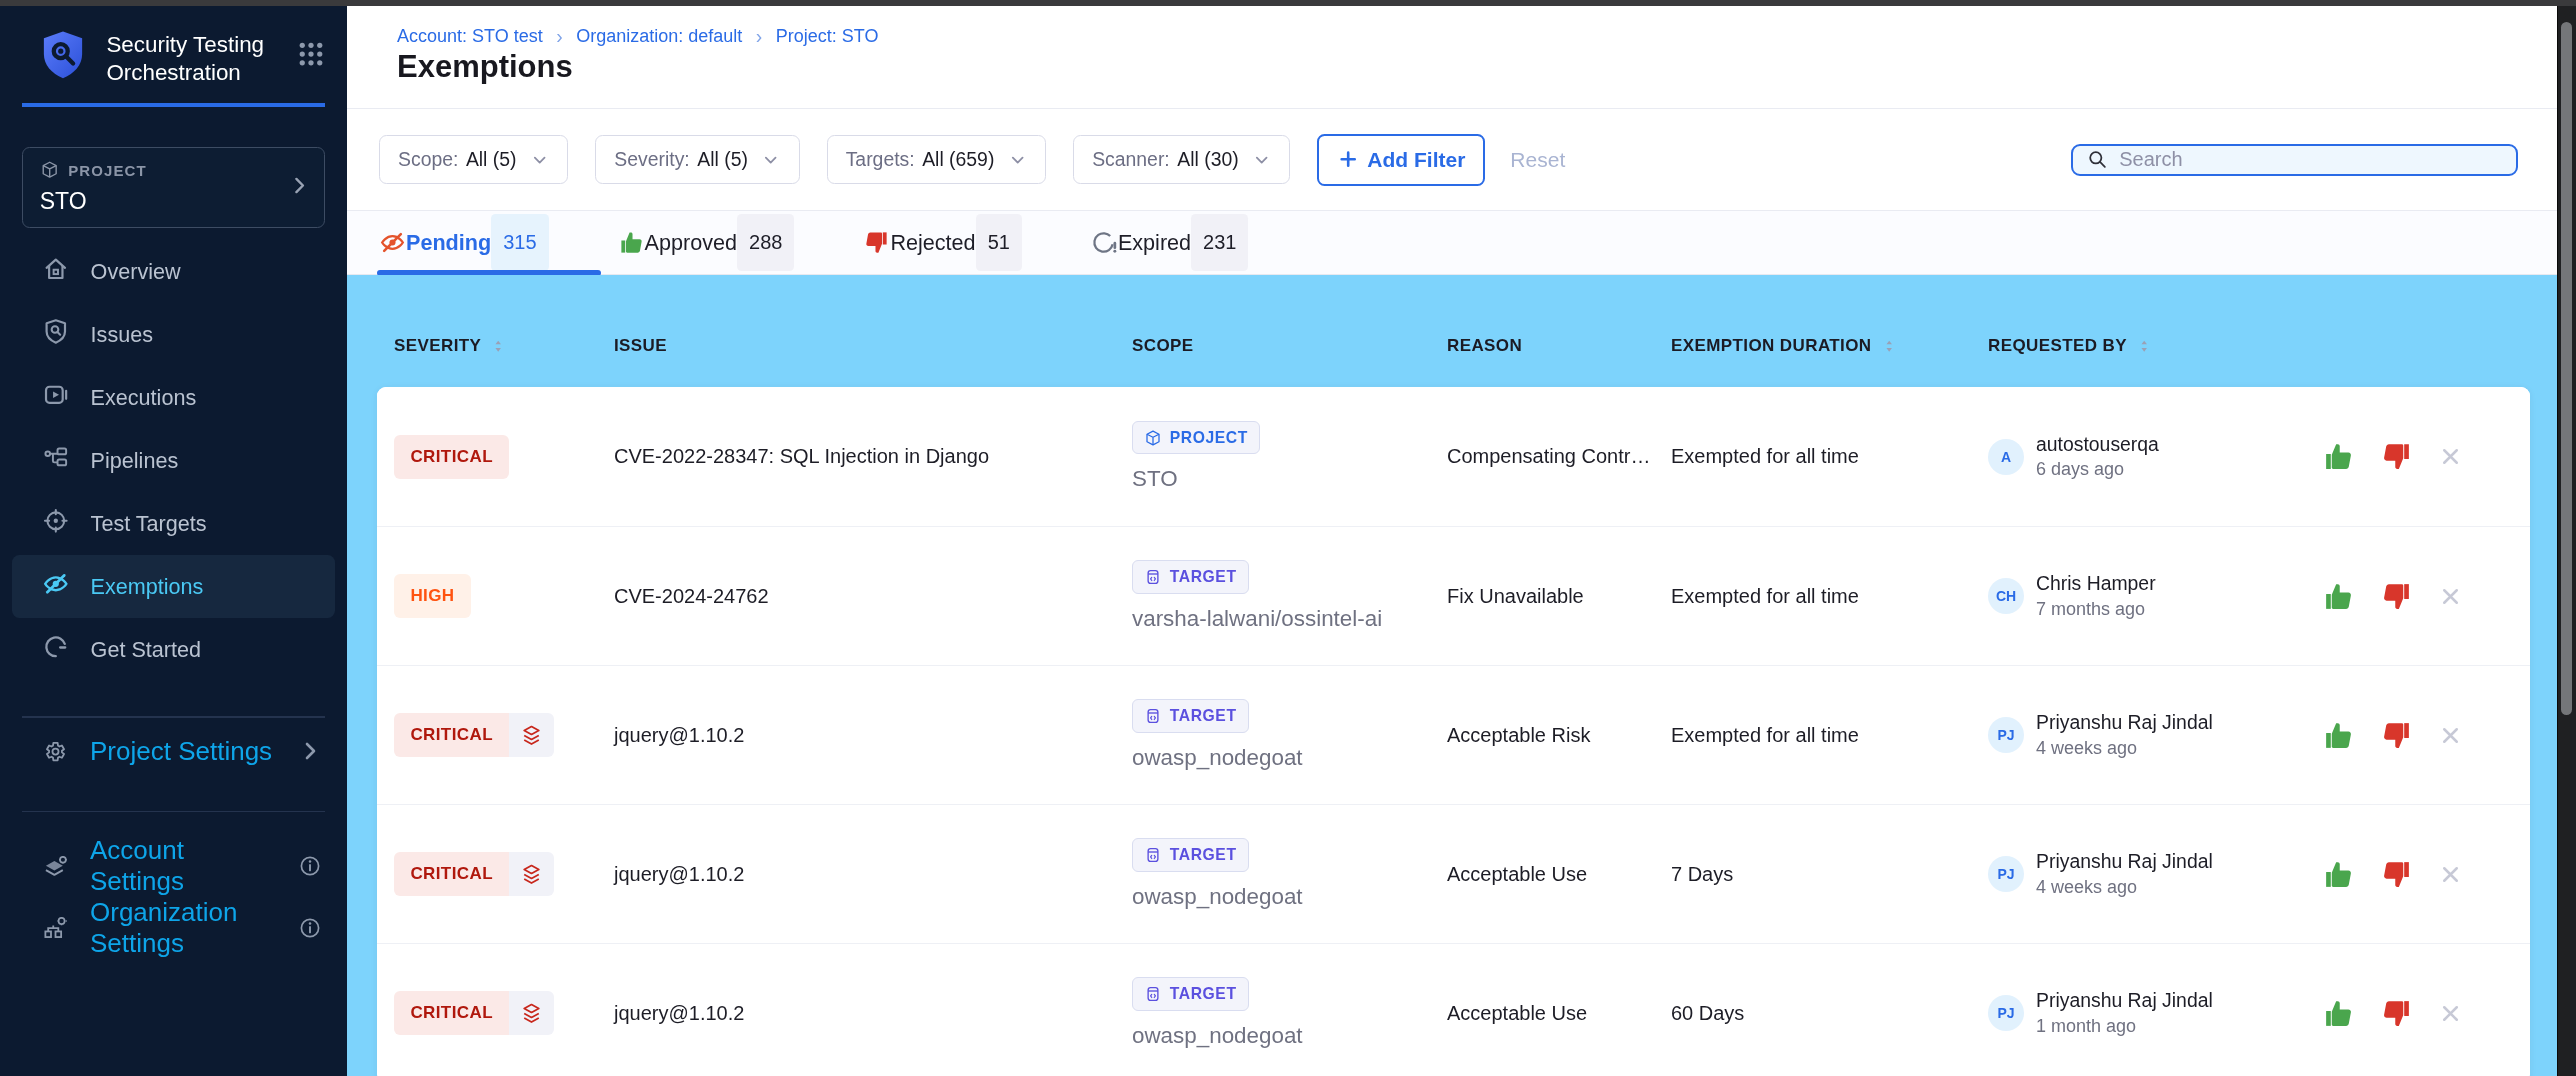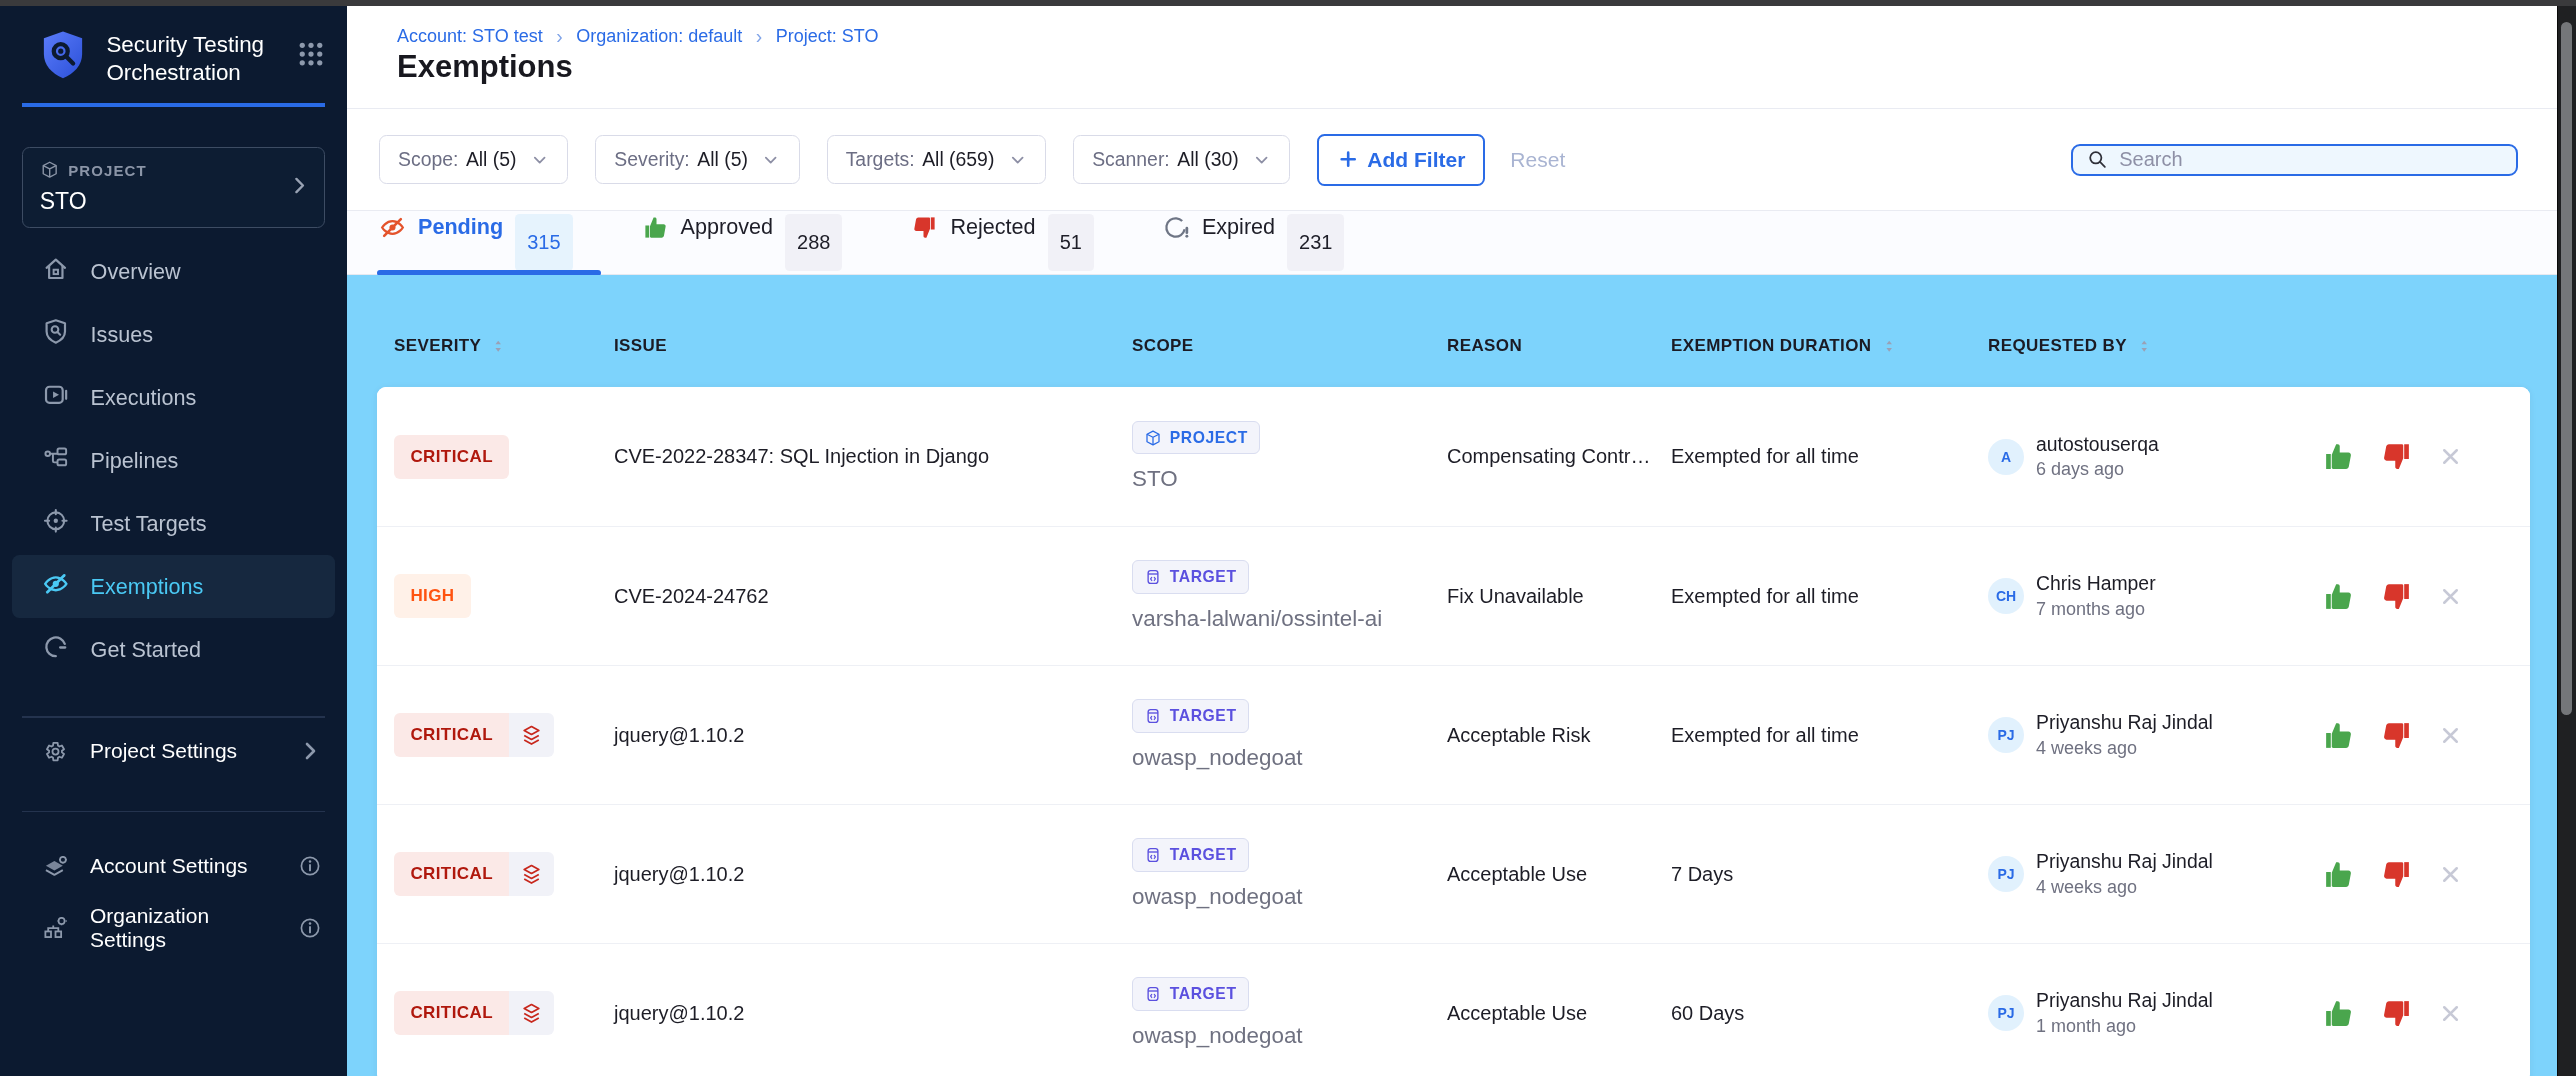--- a/index.html
+++ b/index.html
@@ -25,21 +25,21 @@
   .proj-name{color:#fff;font-size:23px;margin-top:6px}
   .proj-chev{position:absolute;right:13.4px;top:50%;transform:translateY(-50%);color:#98a2b3}
   .proj-chev svg{width:22.4px;height:22.4px}
   .nav{margin-top:12px}
   .nav-item{height:63px;display:flex;align-items:center;gap:21px;padding:0 15px 0 42px;font-size:21.6px;color:#bac3d1;cursor:pointer}
   .nav-item svg{width:27.6px;height:27.6px;color:#8d99ac;flex:none}
   .nav-item.is-true{background:#16283f;border-radius:7.5px;margin:0 12px;padding-left:30px;color:#4ac9f4;font-weight:400}
   .nav-item.is-true svg{color:#4ac9f4}
   .side-foot{position:absolute;left:0;right:0;top:710px}
   .sdiv{height:1.5px;background:#24334e;margin:0 22.4px}
-  .foot-item{height:63px;display:flex;align-items:center;gap:21px;padding:4px 25px 0 42px;font-size:21px;color:#ffffff;cursor:pointer}
+  .foot-item{height:63px;display:flex;align-items:center;gap:21px;padding:4px 25px 0 42px;font-size:26px;color:#0ea5e9;cursor:pointer}
   .foot-item svg.lead{width:27px;height:27px;color:#8d99ac;flex:none}
   .foot-trail{margin-left:auto;color:#8d99ac;display:flex}
   .foot-trail svg{width:24px;height:24px}
   .gap40{height:30px}.gap30{height:22.4px}
 
   
   .main{position:absolute;left:347px;top:6px;width:2210px;height:1070px;background:#fff}
   .page-head{height:103px;border-bottom:1.5px solid #e9ebf2;padding-left:50px;position:relative}
   .breadcrumb{position:absolute;top:19.4px;display:flex;align-items:center;gap:12px;font-size:18px}
   .bc-link{color:#2a6be6;cursor:pointer}
@@ -53,21 +53,21 @@
   .chip svg{width:19.4px;height:19.4px;color:#8d8fa5;margin-left:13.4px}
   .btn-addfilter{height:52px;border:2.2px solid #2a6be6;border-radius:7.5px;background:#fff;color:#2a6be6;display:flex;align-items:center;gap:7.5px;padding:0 18px;font-size:21px;font-weight:700;margin-right:25px;cursor:pointer;white-space:nowrap}
   .btn-addfilter svg{width:22.4px;height:22.4px}
   .link-reset{font-size:21px;color:#a9b4d2;cursor:pointer}
   .searchbox{margin-left:auto;width:447px;height:32px;background:#eef7fe;border:2.2px solid #2a6be6;border-radius:9px;display:flex;align-items:center;padding:0 13.4px;gap:10.4px}
   .searchbox svg{width:22.4px;height:22.4px;color:#2f3038;flex:none}
   .searchbox input{border:none;background:transparent;outline:none;font-size:20px;color:#1d1d26;width:100%;font-family:inherit}
   .searchbox input::placeholder{color:#8e90a6}
 
   .tabstrip{height:64px;background:#fbfcff;border-bottom:1.5px solid #e7e9f0;display:flex;align-items:center;padding-left:32px;position:relative;gap:69px}
-  .tab{display:flex;gap:12px;font-size:21.6px;color:#1e1e28;cursor:pointer;white-space:nowrap}
+  .tab{display:flex;align-items:center;font-size:21.6px;color:#1e1e28;cursor:pointer;white-space:nowrap}
   .tab svg{width:27px;height:27px;flex:none}
   .tab .cnt{font-size:20px;background:#f1f1f7;color:#1e1e28;padding:17px 12px;border-radius:4.5px}
   .tab.active{color:#2a6be6;font-weight:700}
   .tab.active .cnt{background:#e6f3fd;color:#2a6be6;font-weight:400}
   .ic-pending{color:#e4532c}.ic-approved{color:#4aa64d}.ic-rejected{color:#d8362b}.ic-expired{color:#6e7585}
   .tab-underline{position:absolute;left:30px;bottom:-1.5px;width:224px;height:5.2px;background:#2a6be6;border-radius:3px}
 
   .content{position:absolute;top:269px;bottom:0;left:0;right:0;background:#7dd3fc;padding:48px 0 8px 30px}
   .thead{display:flex;align-items:center;padding-left:17px;height:46px;width:2153px}
   .hcell{display:flex;align-items:center;gap:9px;font-size:17px;font-weight:700;color:#1b1b24;letter-spacing:0.4px}

